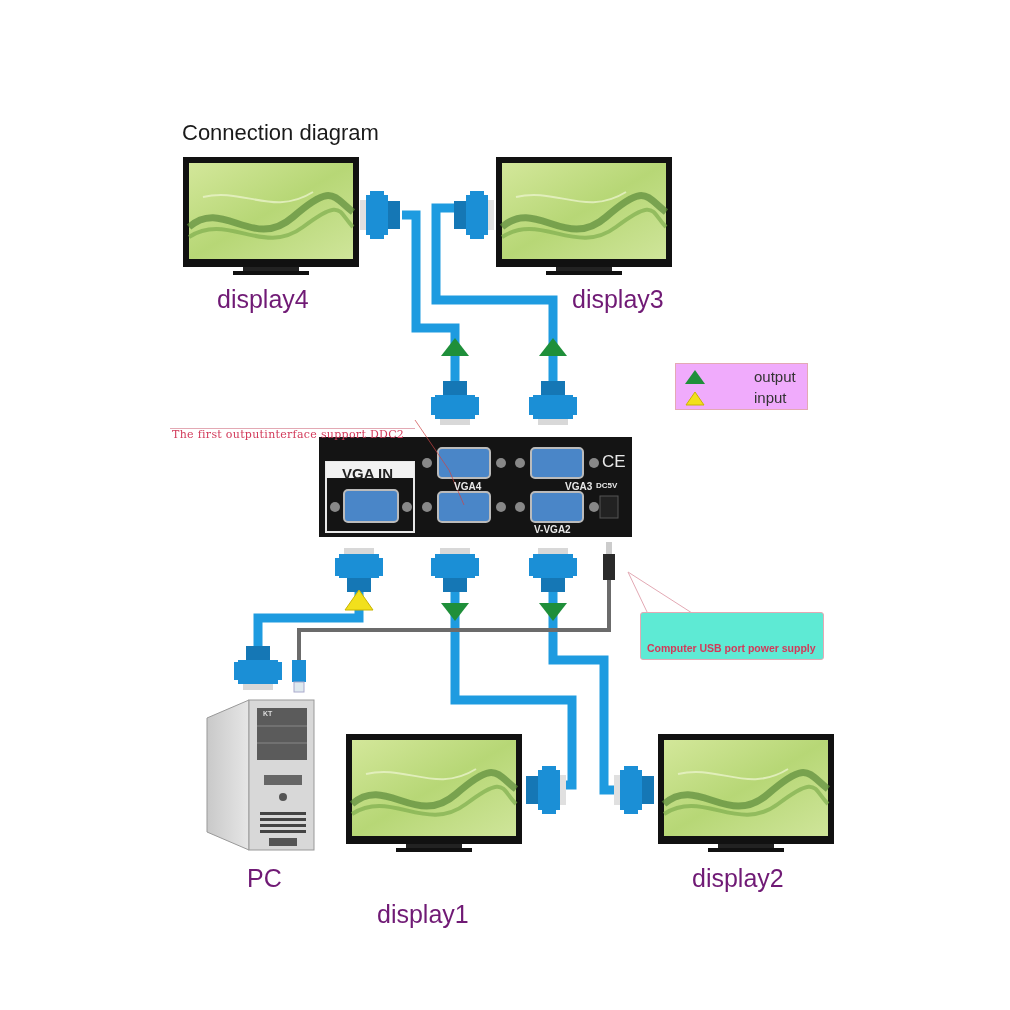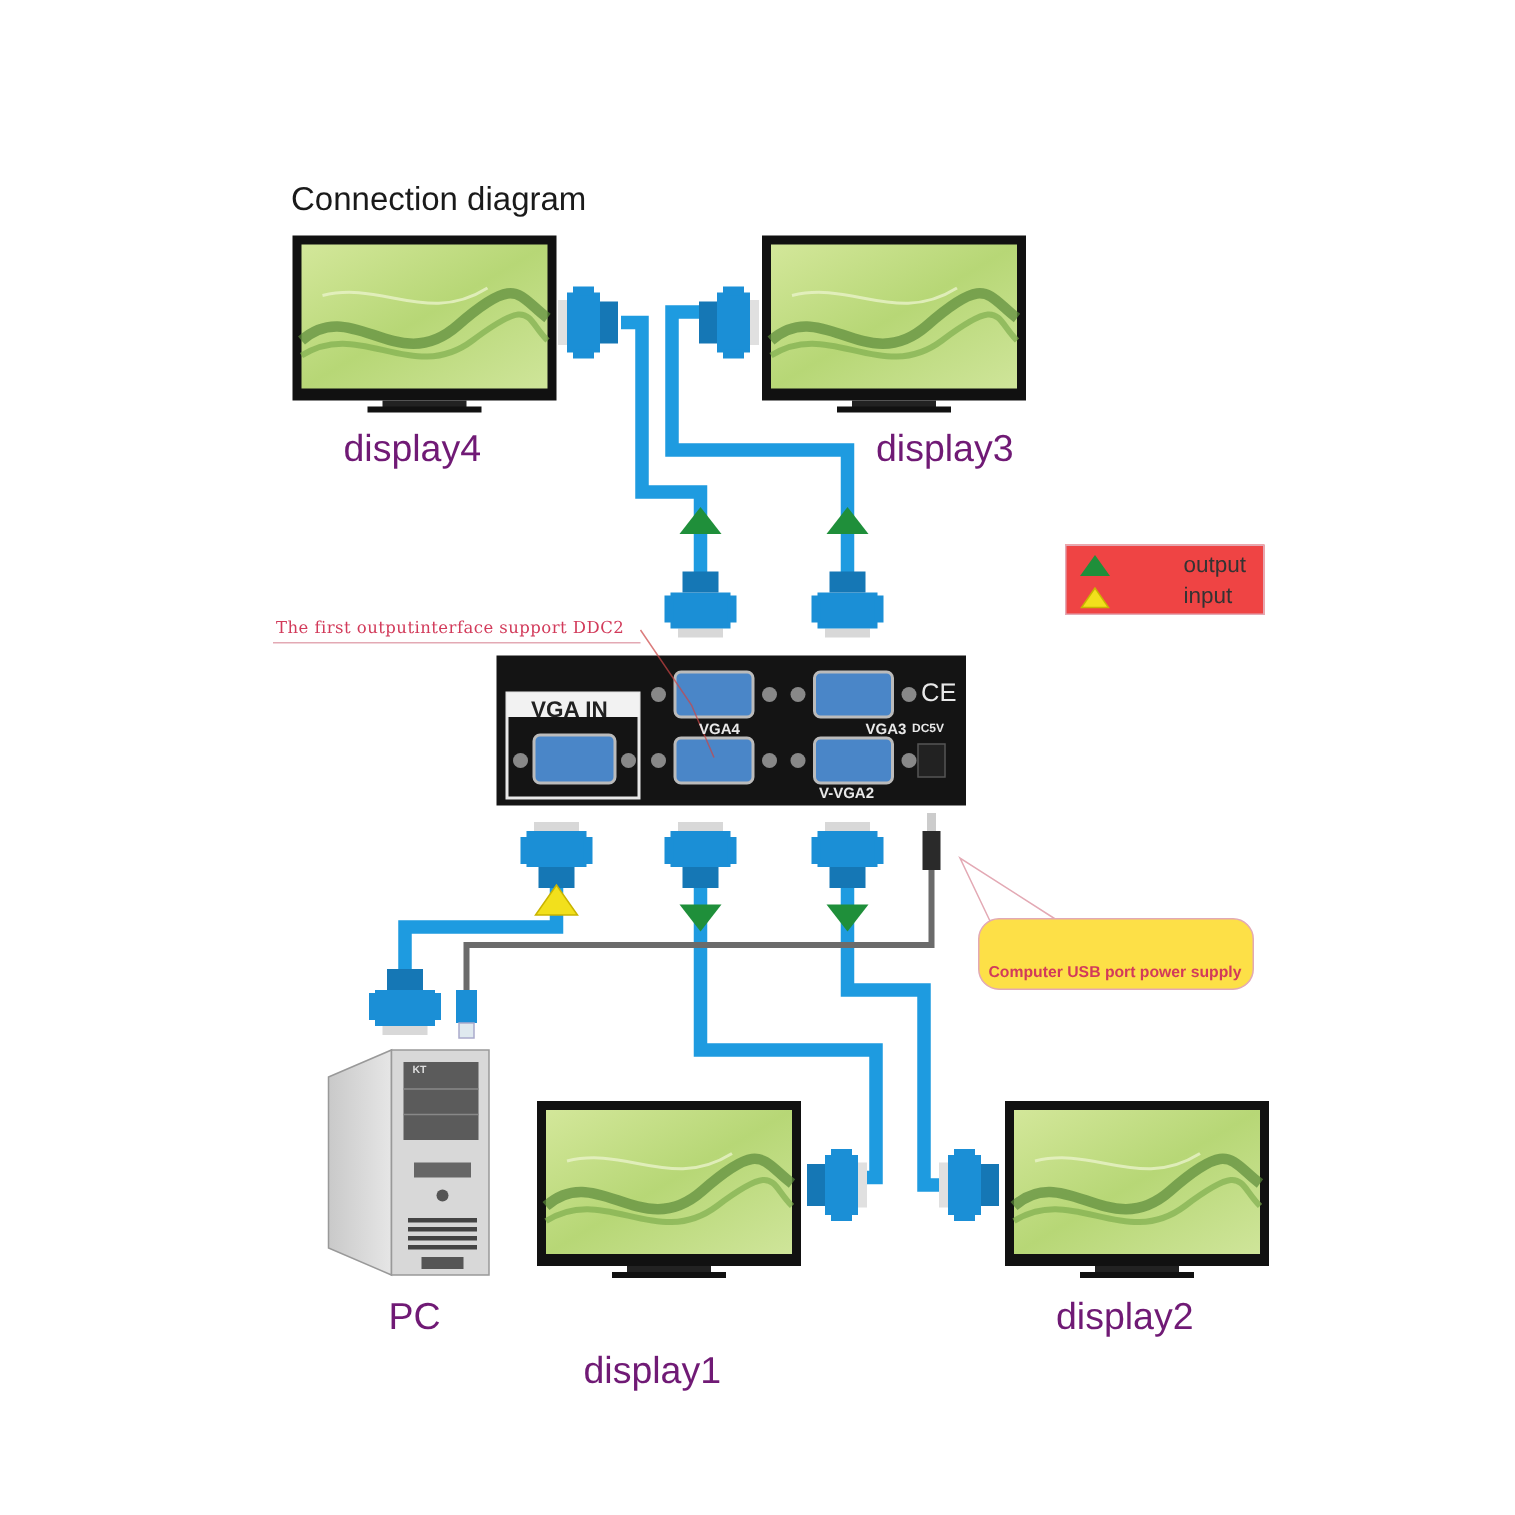--- a/index.html
+++ b/index.html
@@ -1,24 +1,24 @@
 <!DOCTYPE html>
 <html><head>
 <meta charset="utf-8">
 <style>
   html, body { margin:0; padding:0; background:#ffffff; }
   body { width:1010px; height:1010px; position:relative; overflow:hidden; font-family:"Liberation Sans", sans-serif; }
-  #stage { position:absolute; left:16px; top:0; width:845px; height:1010px;text-decoration:underline; }
+  #stage { position:absolute; left:4px; top:0; width:845px; height:1010px;text-decoration:underline; }
   .title { position:absolute; left:178px; top:120px; font-size:22px; color:#1a1a1a; font-family:"Liberation Sans", sans-serif; }
   .dlabel { position:absolute; font-size:25px; color:#701a75; font-family:"Liberation Sans", sans-serif; }
-  .note { position:absolute; font-family:"DejaVu Serif", serif; font-size:11px; color:#d23a5a; letter-spacing:0.3px; }
-  .legend { position:absolute; left:671px; top:363px; width:131px; height:45px; border:1px solid #e3a9b4; background:#ef4444;margin-left:23px; }
+  .note { position:absolute; font-family:"DejaVu Serif", serif; font-size:11px; color:#d23a5a; letter-spacing:0.3px;margin-top:16px; }
+  .legend { position:absolute; left:671px; top:363px; width:131px; height:45px; border:1px solid #e3a9b4; background:#f0abfc; }
   .legend .lrow { position:absolute; left:0; width:131px; height:20px; }
   .legend .ltxt { position:absolute; left:78px; top:1px; font-size:15px; color:#333; font-family:"Liberation Sans", sans-serif; }
-  .callout { position:absolute; left:636px; top:612px; width:182px; height:46px; border:1px solid #e3a9b4; border-radius:14px; background:#fde047; }
+  .callout { position:absolute; left:636px; top:612px; width:182px; height:46px; border:1px solid #e3a9b4; border-radius:3px; background:#5eead4; }
   .callout span { position:absolute; left:6px; top:29px; font-size:10.5px; font-weight:bold; color:#d23a5a; font-family:"Liberation Sans", sans-serif; white-space:nowrap; }
   .box-label { position:absolute; font-size:10px; font-weight:bold; color:#e8e8e8; font-family:"Liberation Sans", sans-serif; }
 </style>
 </head>
 <body>
 
 <div id="stage">
   <svg width="1010" height="1010" viewBox="0 0 1010 1010" style="position:absolute;left:0;top:0">
     <defs>
       <linearGradient id="scr" x1="0" y1="0" x2="1" y2="1">

